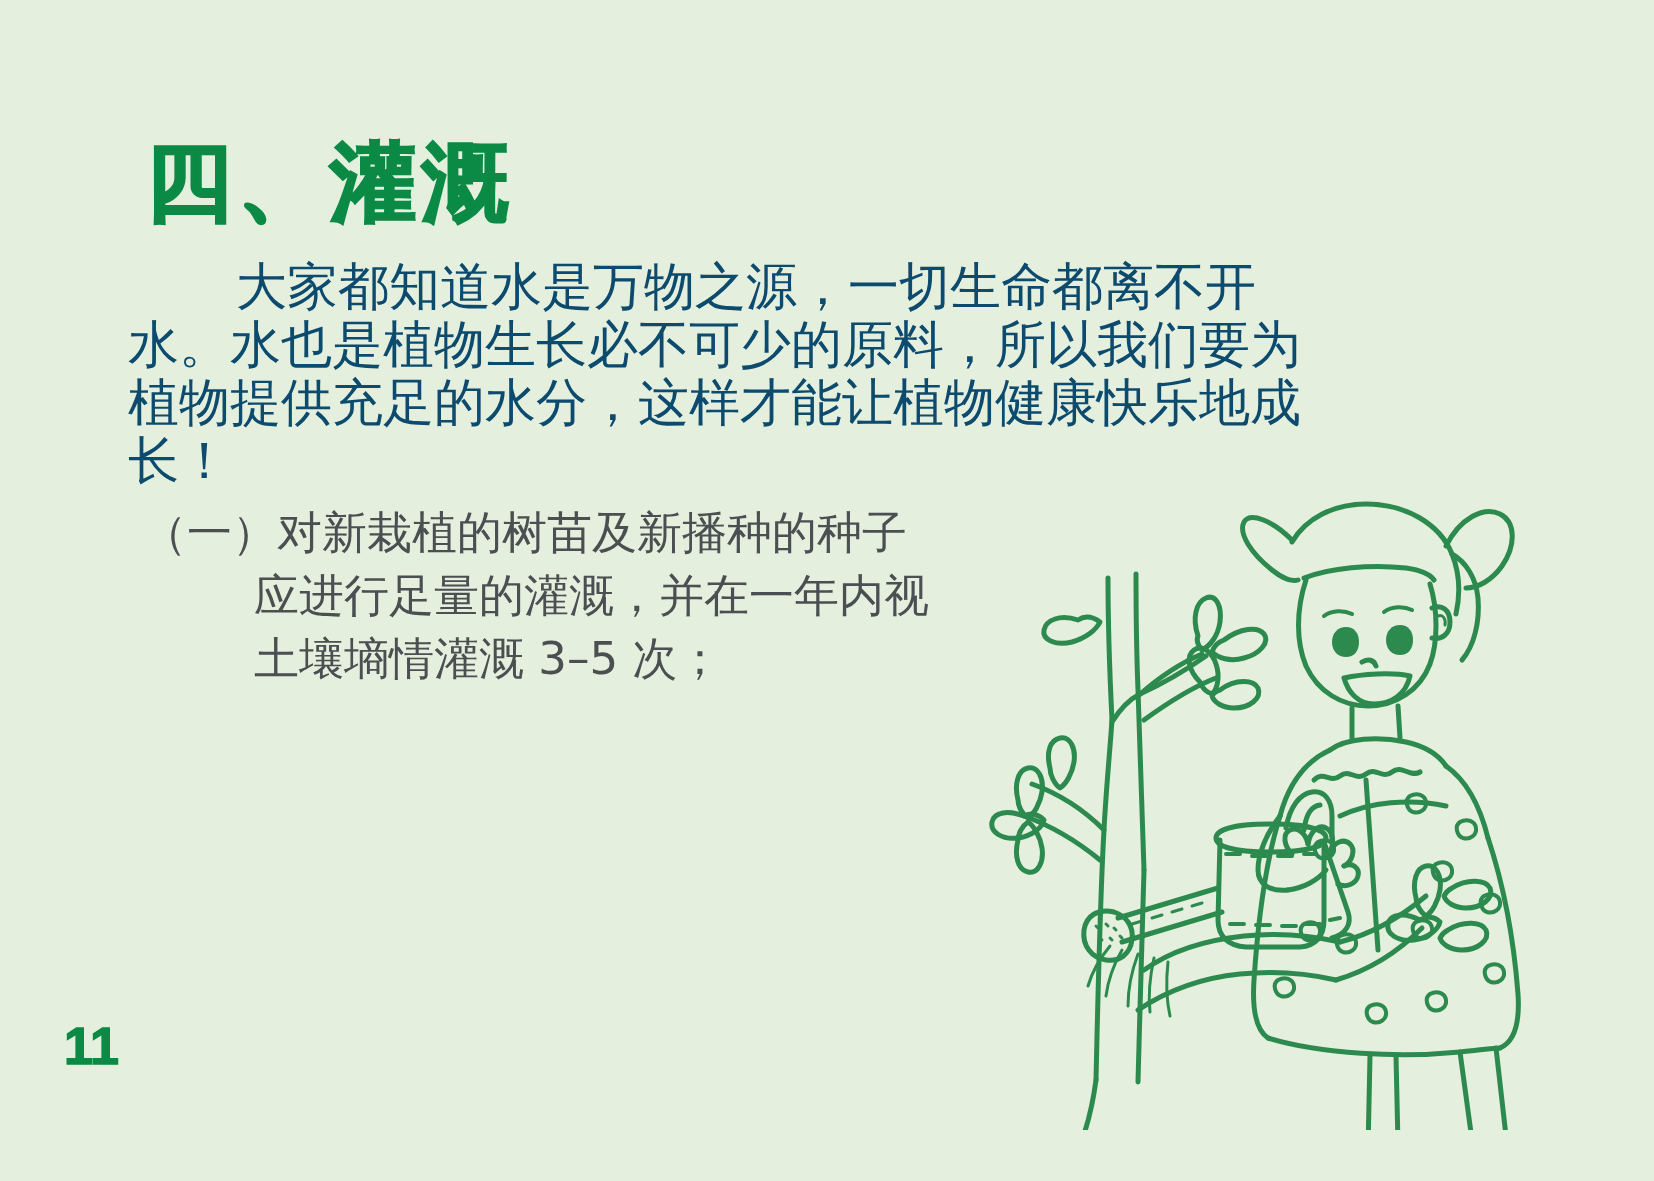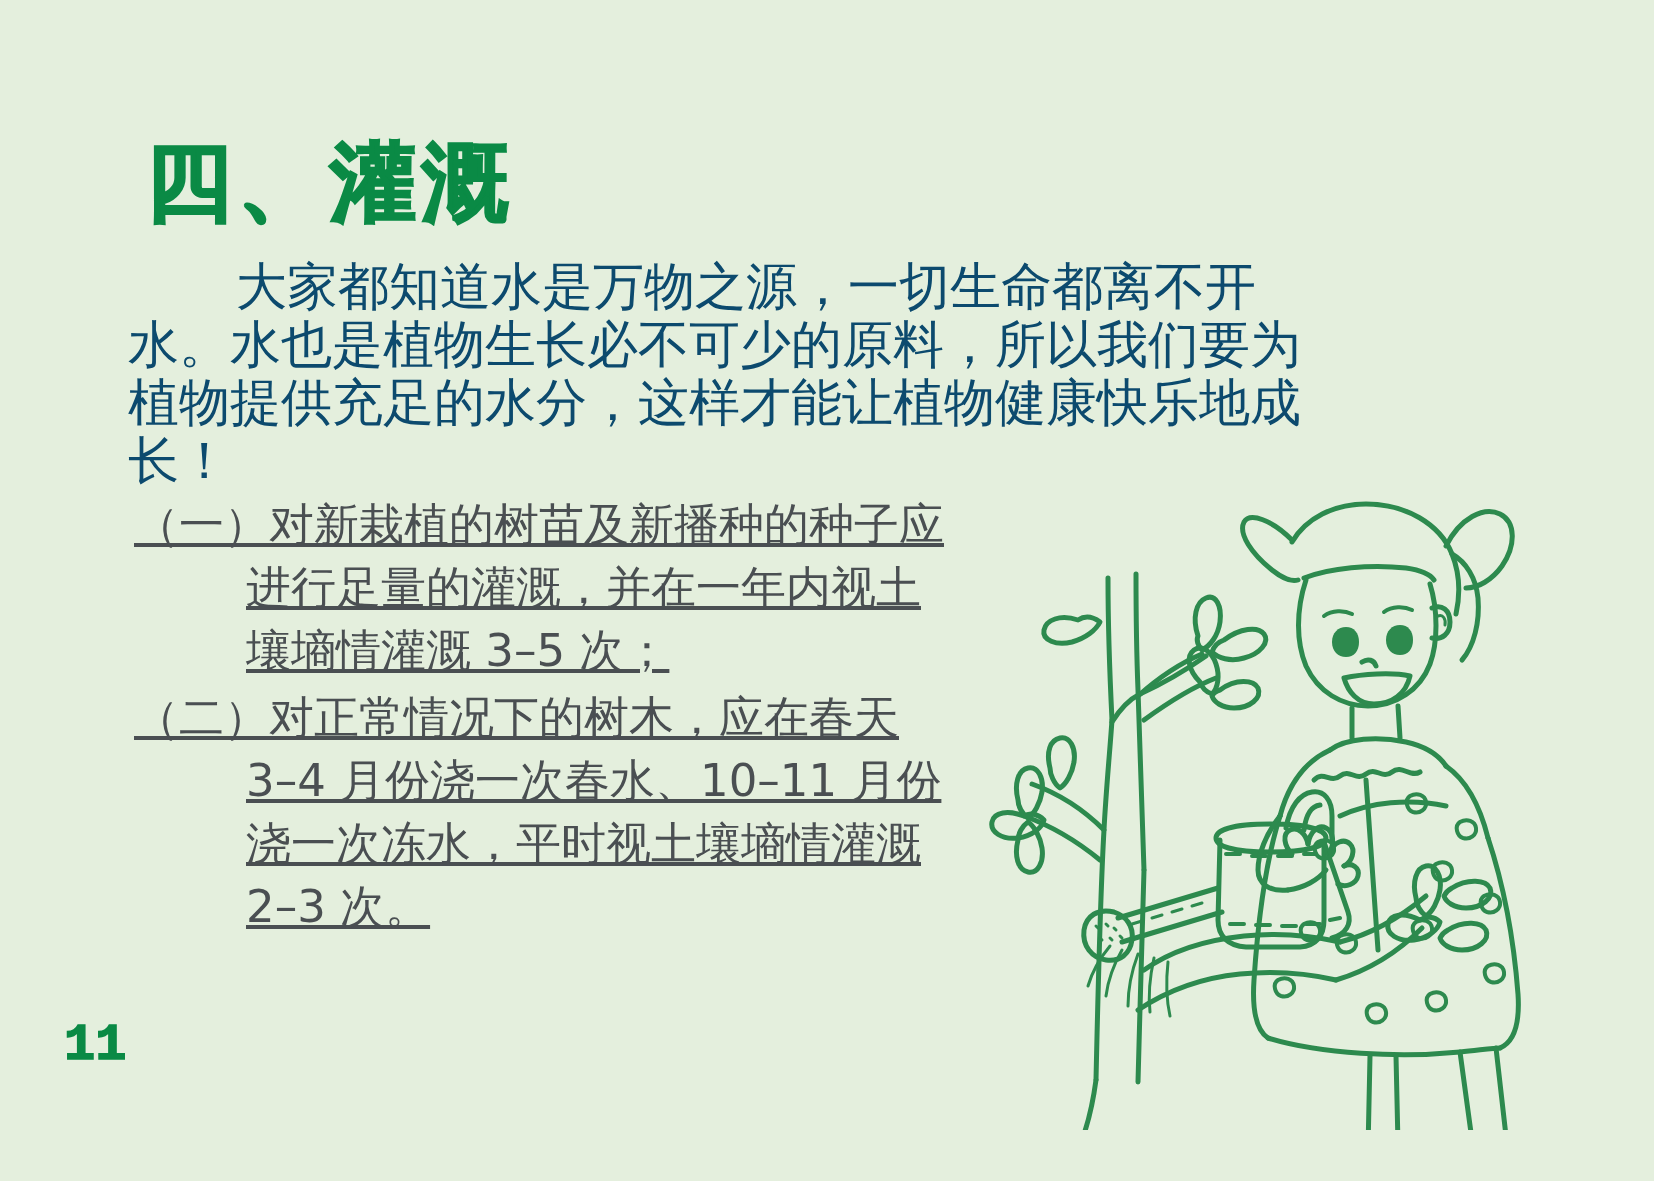--- a/index.html
+++ b/index.html
@@ -42,32 +42,31 @@
     width:830px;
     color:#4a4f52;
     font-size:45px;
     line-height:63px;
     font-family:"DejaVu Sans","Liberation Sans",sans-serif;
   }
   .list-item{
     display:block;
     padding-left:112px;
     text-indent:-112px;
-    margin:4px;
-    text-decoration:underline;
+    margin:12px;
   }
   .list-item .marker{letter-spacing:0px;}
 
   
   .page-number{
     position:absolute;left:64px;top:1016px;
     font-size:52px;font-weight:bold;
     color:#0a8a45;
     -webkit-text-stroke:1.5px #0a8a45;
-    font-family:Liberation Mono, monospace;
+    font-family:Liberation Sans, sans-serif;
   }
 
   
   .illustration{
     position:absolute;left:900px;top:450px;
     width:700px;height:680px;
     pointer-events:none;
   }
   .illustration svg{display:block;width:700px;height:680px;}
 </style>
@@ -75,21 +74,20 @@
 <body>
 
 <div class="page">
 
   <div class="heading">四、灌溉</div>
 
   <div class="intro">大家都知道水是万物之源，一切生命都离不开水。水也是植物生长必不可少的原料，所以我们要为植物提供充足的水分，这样才能让植物健康快乐地成长！</div>
 
   <div class="list">
     <p class="list-item"><span class="marker">（一）</span><span>对新栽植的树苗及新播种的种子应进行足量的灌溉，并在一年内视土壤墒情灌溉 3–5 次；</span></p>
-    <p class="list-item"><span class="marker">（二）</span><span>对正常情况下的树木，应在春天 3–4 月份浇一次春水、10–11 月份浇一次冻水，平时视土壤墒情灌溉 2–3 次。</span></p>
   </div>
 
   <div class="page-number">11</div>
 
   <div class="illustration">
     <svg viewBox="0 0 700 680" xmlns="http://www.w3.org/2000/svg" fill="none" stroke="#2d8a4e" stroke-width="5" stroke-linecap="round" stroke-linejoin="round">
 
       <g>
 
         <path d="M196 630 C198 540 200 450 204 380 C206 340 210 300 212 270"></path>

